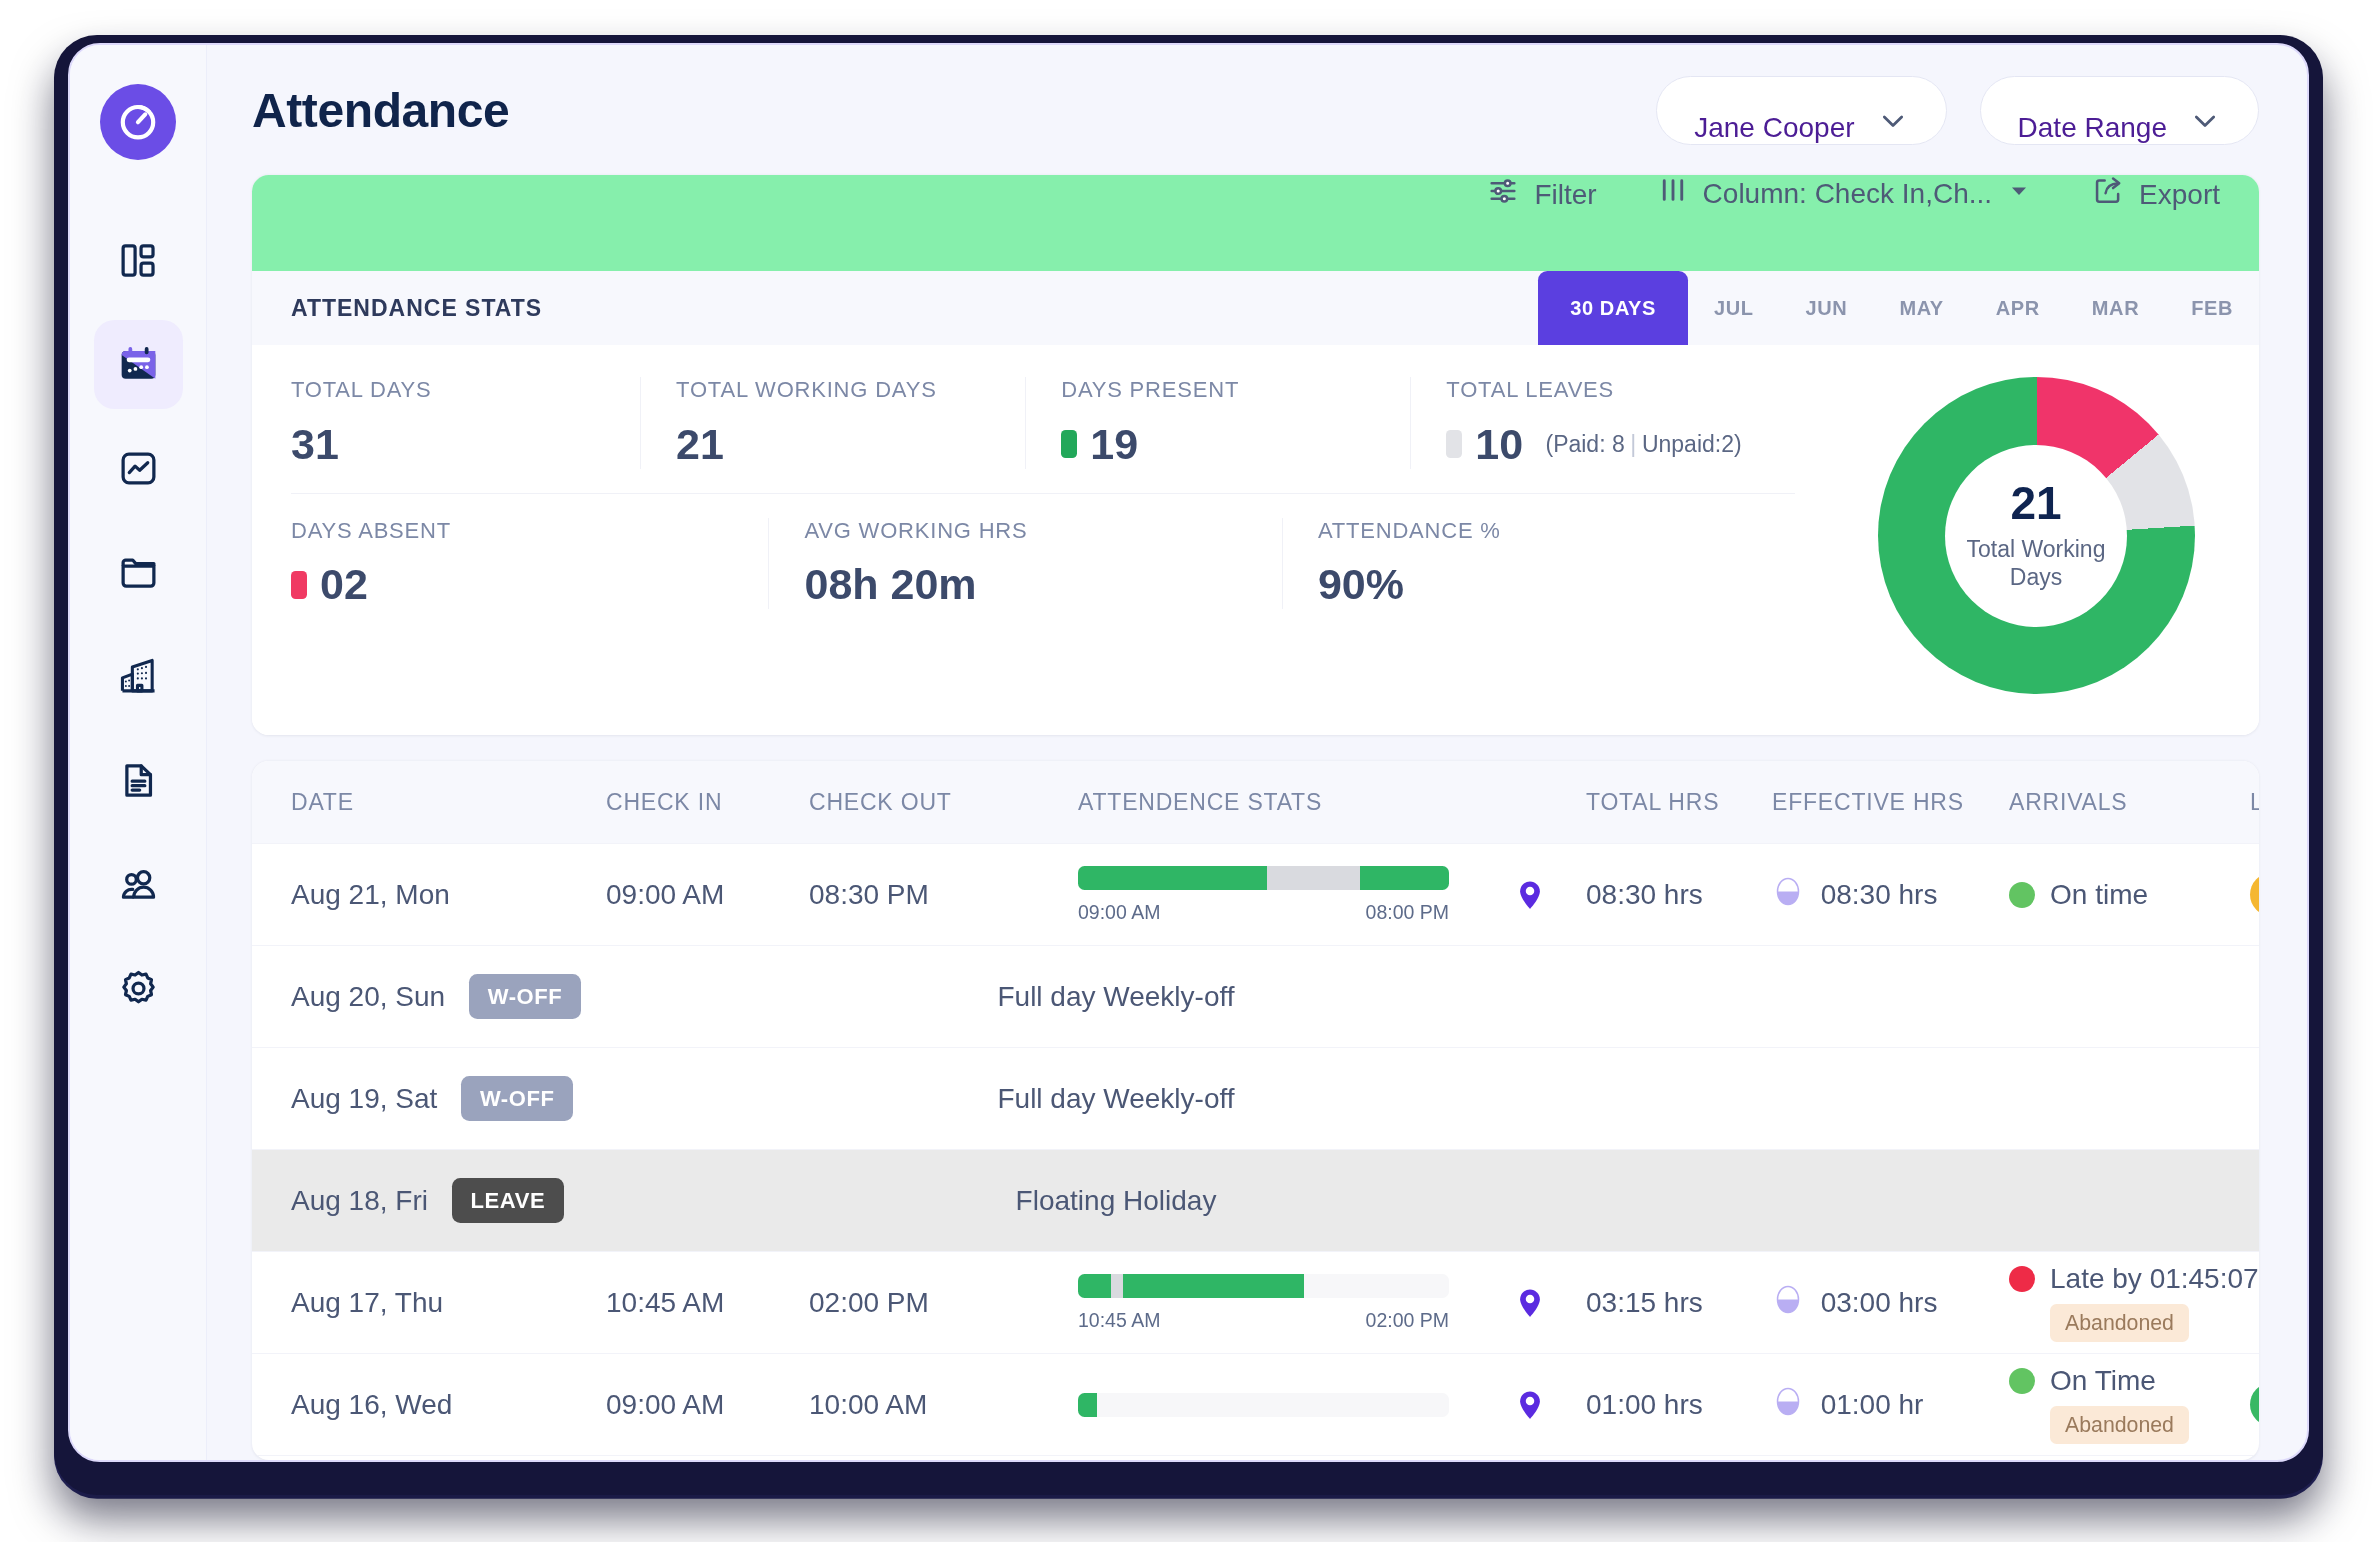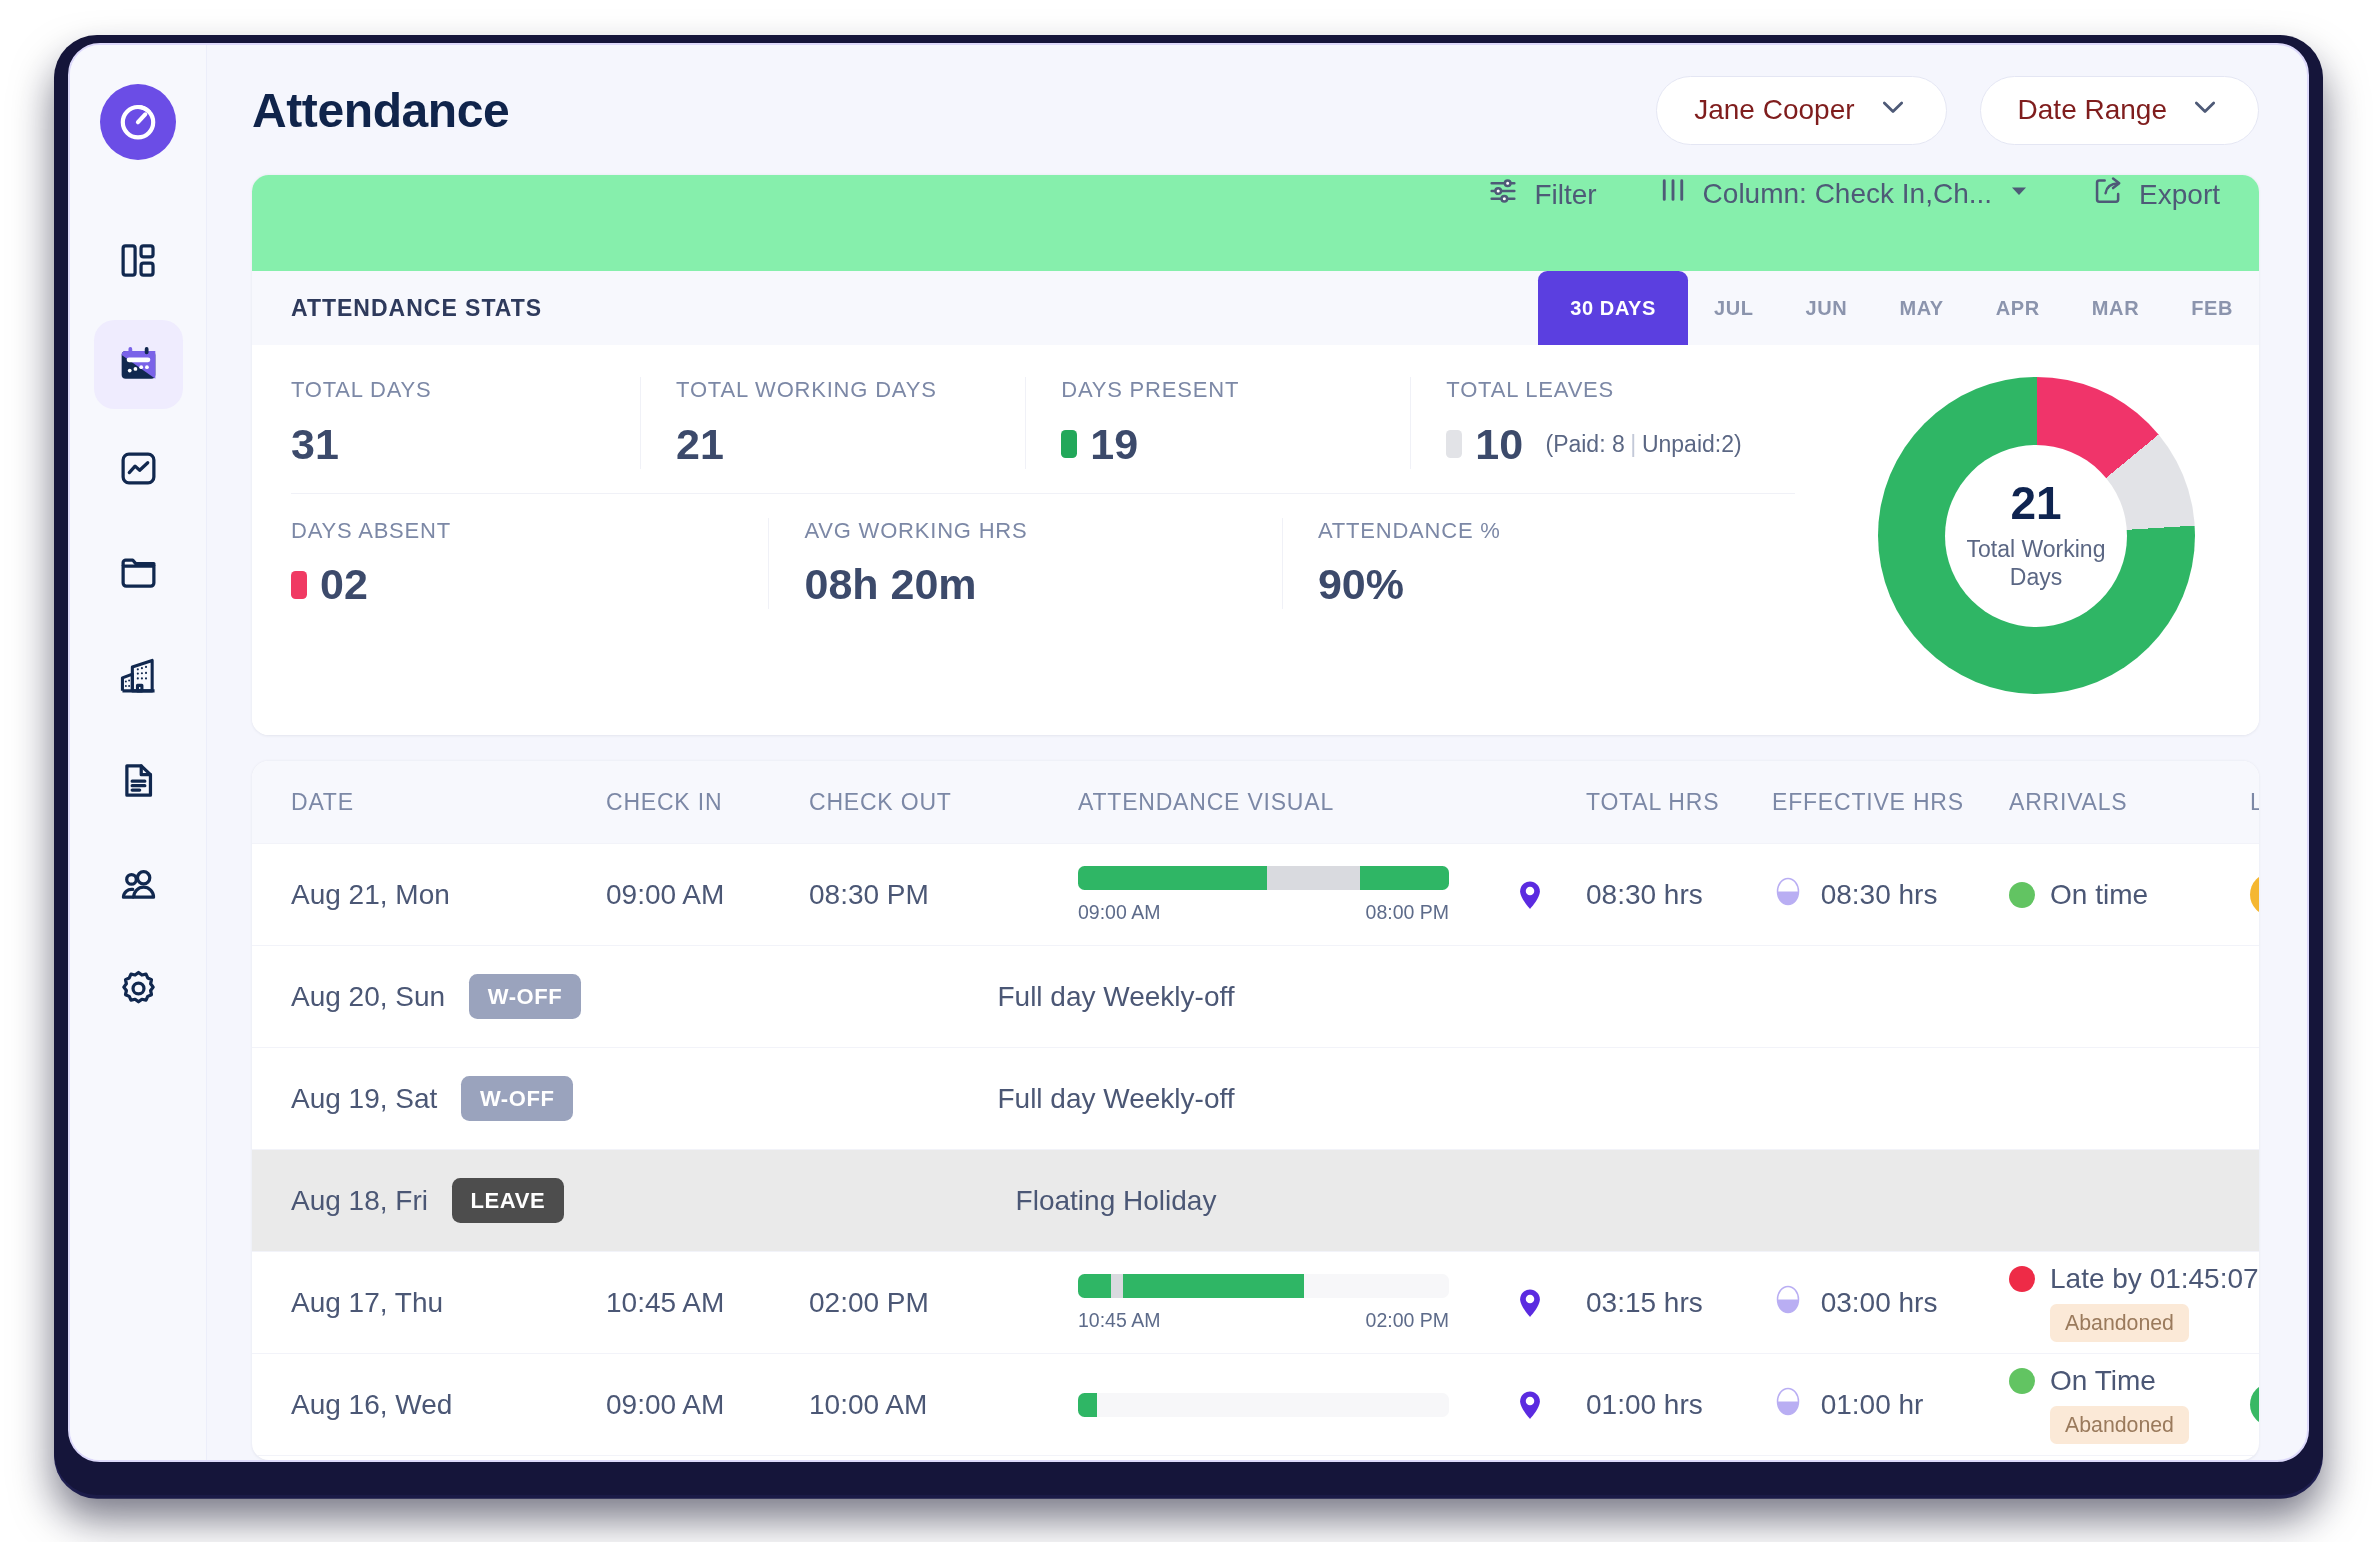--- a/index.html
+++ b/index.html
@@ -63,23 +63,23 @@
   }
   #page-title{
     font-size:48px; font-weight:700; color:#10244b;
     letter-spacing:-0.4px;
   }
   .spacer{ flex:1; }
   .pill{
     height:69px; min-width:278px;
     border:1.9px solid #e4e6f3; background:#ffffff;
     border-radius:37px;
-    display:flex; align-items:center; justify-content:center; gap:22px;
+    display:flex; align-items:flex-end; justify-content:center; gap:22px;
     padding:0 37px; margin-left:33px;
-    font-size:28px; color:#7f1d1d; cursor:pointer;
+    font-size:28px; color:#4c1d95; cursor:pointer;
   }
   .chev{ display:block; }
 
   
   #content{
     padding:0 48px 0 45px;
     display:flex; flex-direction:column; gap:26px;
     flex:1; min-height:0;
   }
 
@@ -498,21 +498,21 @@
             </div>
           </div>
         </div>
       </div>
 
       <div id="table-card">
         <div class="trow" id="thead">
             <div class="tc c-date">DATE</div>
             <div class="tc c-in">CHECK IN</div>
             <div class="tc c-out">CHECK OUT</div>
-            <div class="tc c-vis" style="padding-left: 0px;">ATTENDANCE VISUAL</div>
+            <div class="tc c-vis" style="padding-left: 0px;">ATTENDENCE STATS</div>
             <div class="c-pin"></div>
             <div class="tc c-tot">TOTAL HRS</div>
             <div class="tc c-eff">EFFECTIVE HRS</div>
             <div class="tc c-arr">ARRIVALS</div>
             <div class="tc c-log">LOG</div>
           </div>
         <div id="tbody">
             <div class="trow">
               <div class="tc c-date">
                 <span>Aug 21, Mon</span>

